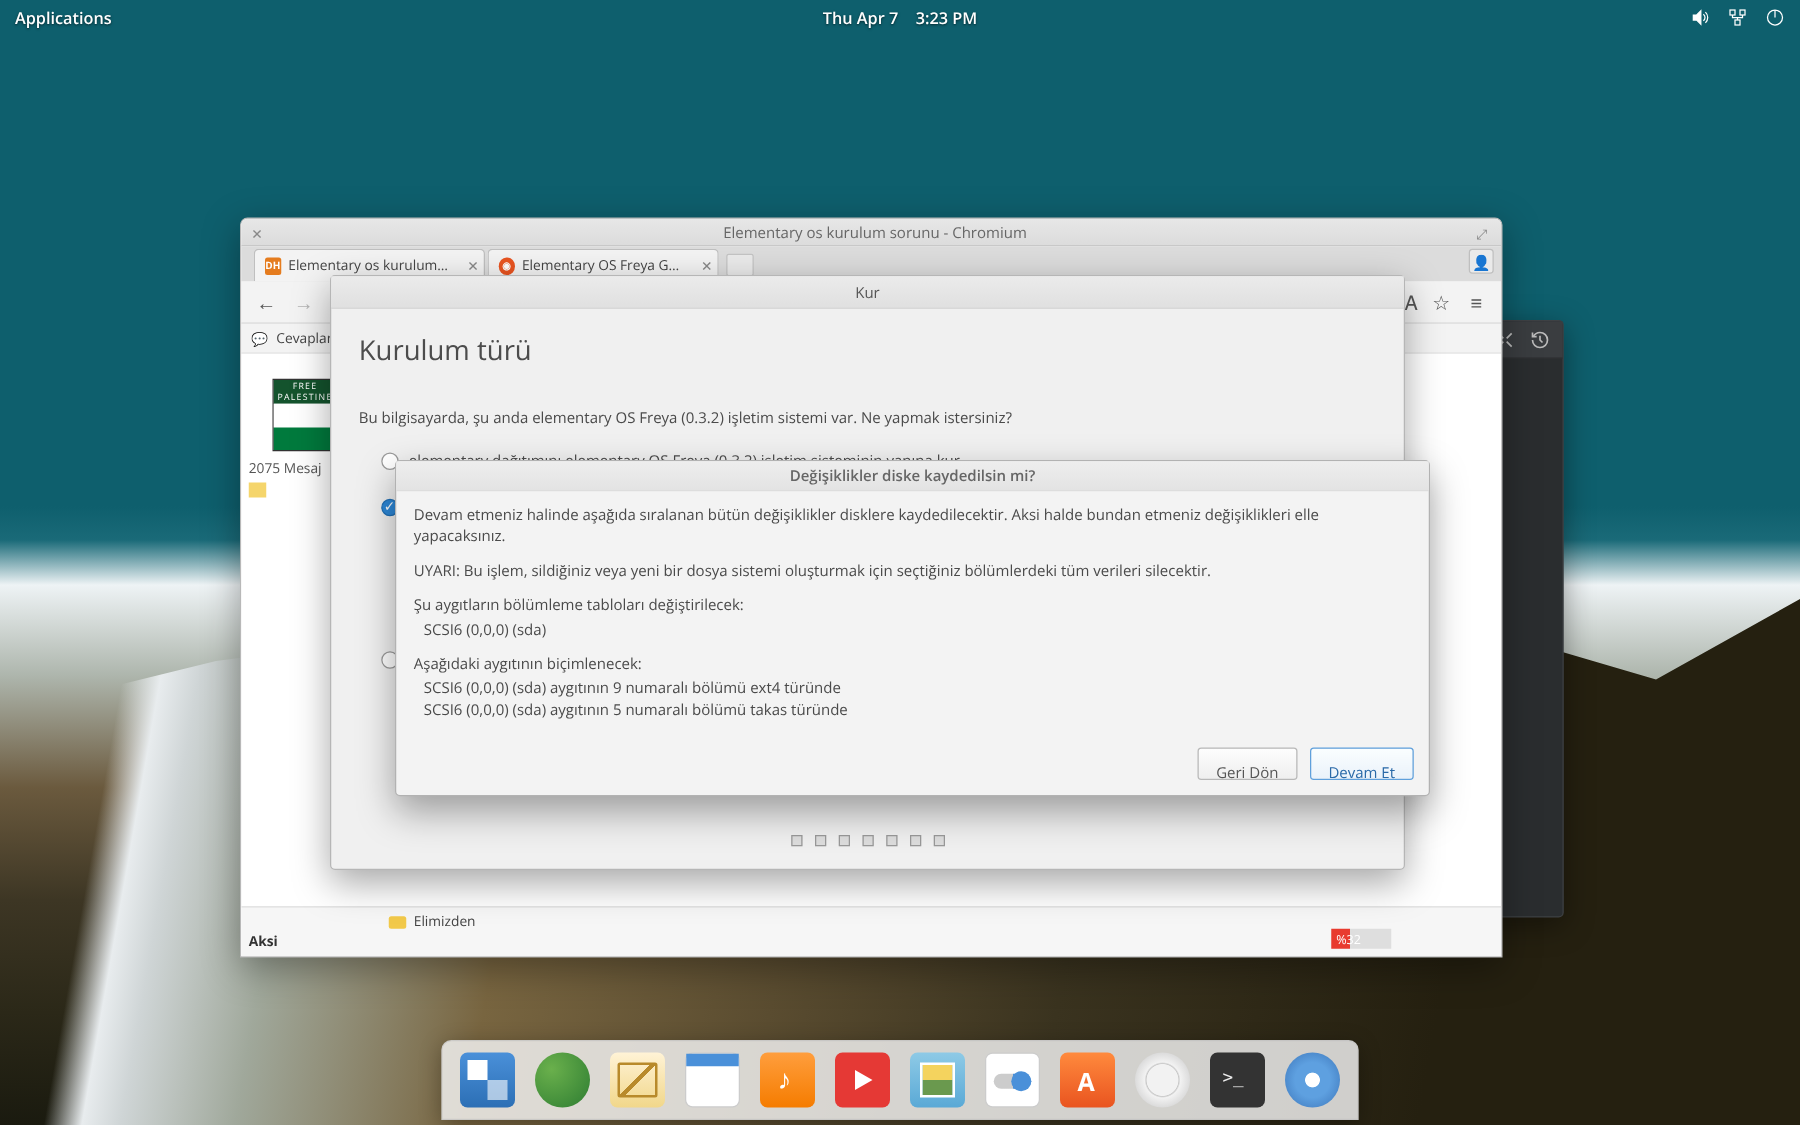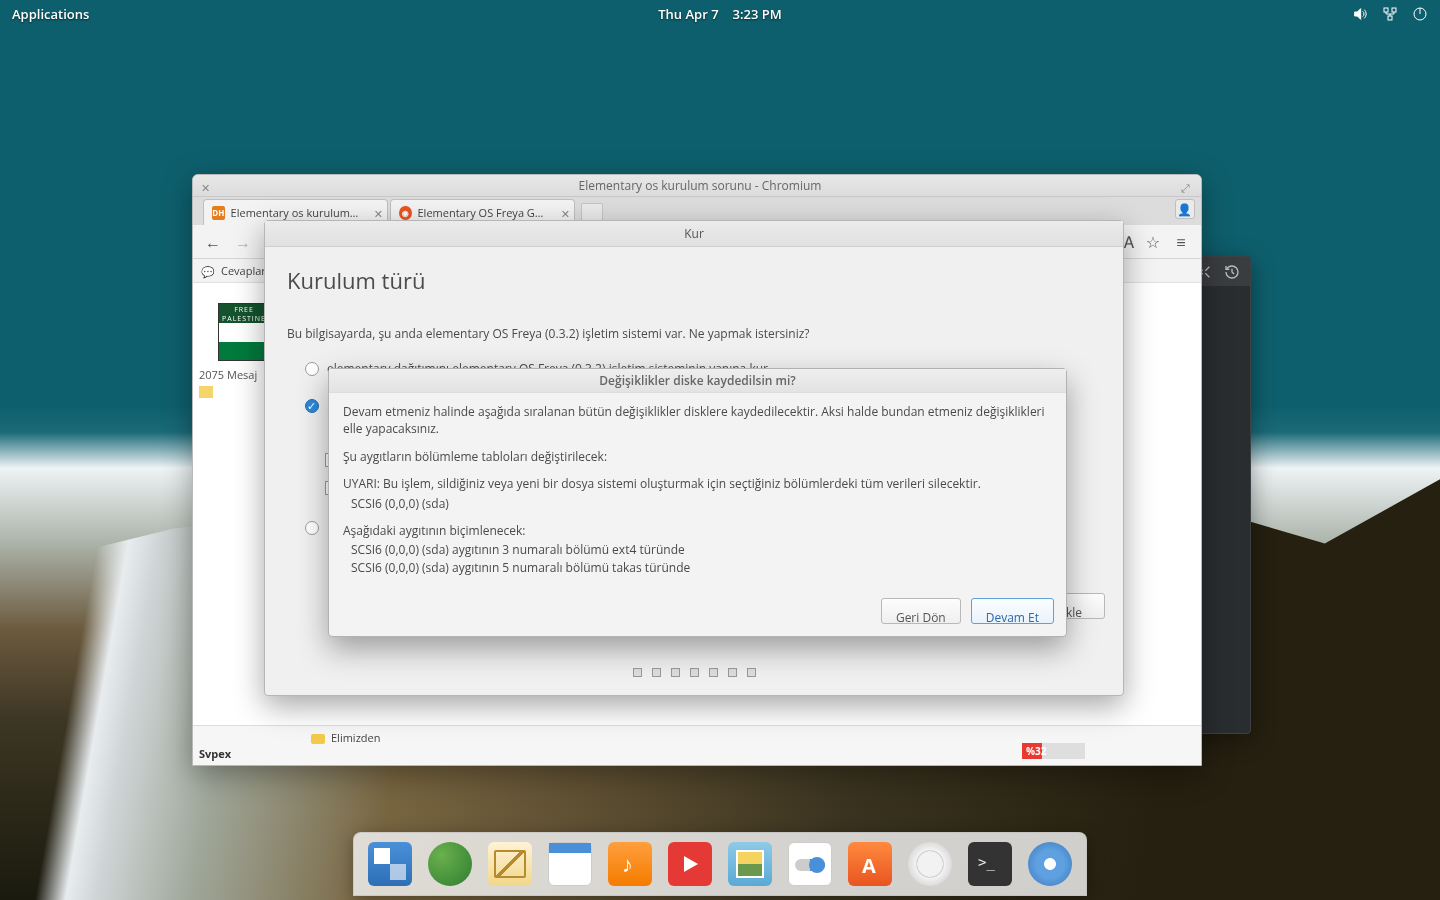--- a/index.html
+++ b/index.html
@@ -42,21 +42,21 @@
 .page { background: #fff; height: calc(100% - 22px - 28px - 34px - 24px); display: flex; }
 .left-col { width: 102px; padding: 8px 6px; font-size: 11px; color: #444; }
 .flag { width: 52px; height: 58px; margin: 0 auto 6px; display: flex; flex-direction: column; border: 1px solid #333; }
 .flag .b1 { flex: 1; background: #14532d; font-size: 7px; color: #fff; text-align: center; letter-spacing: 1px; padding-top: 1px; }
 .flag .b2 { flex: 1; background: #fff; }
 .flag .b3 { flex: 1; background: #007a3d; }
 .msg-count { text-align: left; font-size: 11px; margin-top: 4px; color: #555; }
 .note-icon { width: 14px; height: 12px; background: #f5d56b; margin-top: 4px; }
 .right-col { flex: 1; }
 
-.percent-badge { position: absolute; right: 116px; bottom: 6px; width: 63px; height: 16px; background: linear-gradient(90deg, #e83b2f 0%, #e83b2f 32%, #dedede 32%); font-size: 10px; color: #fff; display: flex; align-items: center; padding-left: 4px; font-weight: 700; }
+.percent-badge { position: absolute; right: 88px; bottom: 6px; width: 48px; height: 16px; background: linear-gradient(90deg, #e83b2f 0%, #e83b2f 32%, #dedede 32%); font-size: 10px; color: #fff; display: flex; align-items: center; padding-left: 4px; font-weight: 400; }
 .bottom-strip { position: absolute; left: 0; right: 0; bottom: -18px; height: 34px; background: #f6f6f6; border-top: 1px solid #ddd; padding: 2px 8px;}
 .bottom-strip .name { font-size: 11px; font-weight: 700; color: #333; }
 .bottom-strip .hand { font-size: 11px; color: #444; margin-top: 2px; }
 .bottom-strip .hand::before { content: ""; display: inline-block; width: 14px; height: 10px; background: #f2c94a; margin-right: 6px; vertical-align: middle; border-radius: 2px; }
 
 
 .terminal { position: absolute; left: 356px; top: 256px; width: 895px; height: 478px; background: #2a2d2f; border: 1px solid #3e4144; border-radius: 4px; box-shadow: 0 6px 24px rgba(0,0,0,.4); color: #cfd0d1; font-family: "DejaVu Sans Mono", monospace; font-size: 12px; }
 .terminal .t-titlebar { height: 30px; background: #3a3d40; border-bottom: 1px solid #2b2d2f; display: flex; align-items: center; justify-content: flex-end; gap: 12px; padding: 0 10px; }
 .terminal .t-titlebar .t-icon { width: 16px; height: 16px; cursor: pointer; }
 .terminal .t-titlebar svg { stroke: #bcbcbc; }
@@ -72,21 +72,21 @@
 .installer .radio { width: 14px; height: 14px; border: 1px solid #9a9a9a; border-radius: 50%; background: #fff; position: relative; }
 .installer .radio.checked { background: #2d88d8; border-color: #1f6fb5; }
 .installer .radio.checked::after { content: "✓"; position: absolute; left: 1px; top: -2px; font-size: 11px; color: #fff; }
 .installer .checkbox { width: 14px; height: 14px; border: 1px solid #9a9a9a; background: #fff; }
 .installer .btnrow { position: absolute; right: 18px; bottom: 76px; display: flex; gap: 8px; }
 .btn { height: 26px; padding: 10px 14px; border: 1px solid #b8b8b8; border-radius: 3px; background: linear-gradient(#fdfdfd, #efefef); font-size: 12px; color: #555; cursor: pointer; }
 .installer .pager { position: absolute; bottom: 18px; left: 0; right: 0; display: flex; justify-content: center; gap: 10px; }
 .dot { width: 9px; height: 9px; border: 1px solid #999; background: #ddd; }
 
 
-.modal { position: absolute; left: 328px; top: 368px; width: 739px; background: #f3f3f3; border: 1px solid #b2b2b2; border-radius: 4px; box-shadow: 0 12px 30px rgba(0,0,0,.35); }
+.modal { position: absolute; left: 316px; top: 368px; width: 828px; background: #f3f3f3; border: 1px solid #b2b2b2; border-radius: 4px; box-shadow: 0 12px 30px rgba(0,0,0,.35); }
 .modal .mtitle { height: 24px; text-align: center; font-size: 12px; color: #666; line-height: 24px; border-bottom: 1px solid #ddd; background: linear-gradient(#eeeeee, #e3e3e3); font-weight: 600; }
 .modal .mbody { padding: 10px 14px 4px; font-size: 12px; color: #4a4a4a; line-height: 1.45; }
 .modal .mbody p { margin-bottom: 10px; }
 .modal .mbody .indent { padding-left: 8px; }
 .modal .mbtns { display: flex; justify-content: flex-end; gap: 10px; padding: 8px 12px 12px; }
 .btn.primary { border: 1px solid #5fa0dc; background: linear-gradient(#fafeff, #eaf2fa); color: #2a6aa8; }
 
 
 .dock { position: absolute; bottom: 4px; left: 50%; transform: translateX(-50%); height: 64px; background: rgba(245,245,245,.82); border: 1px solid rgba(190,190,190,.6); border-radius: 8px 8px 0 0; box-shadow: 0 4px 18px rgba(0,0,0,.3); display: flex; align-items: center; gap: 16px; padding: 0 14px; }
 .dock-item { width: 44px; height: 44px; border-radius: 6px; display: flex; align-items: center; justify-content: center; cursor: pointer; position: relative; }
@@ -216,21 +216,21 @@
           <div class="b2"></div>
           <div class="b3"></div>
         </div>
         <div class="msg-count">2075 Mesaj</div>
         <div class="note-icon"></div>
       </div>
       <div class="right-col"></div>
     </div>
     <div class="bottom-strip" style="position:absolute; bottom:0; left:0; right:0; height:40px;">
       <div class="hand" style="margin-left:110px;">Elimizden</div>
-      <div class="name" style="position:absolute; left:6px; bottom:4px;">Svpex</div>
+      <div class="name" style="position:absolute; left:6px; bottom:4px;">Aksi</div>
       <div class="percent-badge">%32</div>
     </div>
   </div>
 
   <div class="installer">
     <div class="ititle">Kur</div>
     <div class="iheader">Kurulum türü</div>
     <div class="ibody">
       <div class="intro">Bu bilgisayarda, şu anda elementary OS Freya (0.3.2) işletim sistemi var. Ne yapmak istersiniz?</div>
       <div class="opt">
@@ -261,25 +261,25 @@
       <span class="dot"></span>
       <span class="dot"></span>
       <span class="dot"></span>
     </div>
   </div>
 
   <div class="modal">
     <div class="mtitle">Değişiklikler diske kaydedilsin mi?</div>
     <div class="mbody">
       <p>Devam etmeniz halinde aşağıda sıralanan bütün değişiklikler disklere kaydedilecektir. Aksi halde bundan etmeniz değişiklikleri elle yapacaksınız.</p>
+      <p>UYARI: Bu işlem, sildiğiniz veya yeni bir dosya sistemi oluşturmak için seçtiğiniz bölümlerdeki tüm verileri silecektir.</p>
       <p>Şu aygıtların bölümleme tabloları değiştirilecek:</p>
-      <p>UYARI: Bu işlem, sildiğiniz veya yeni bir dosya sistemi oluşturmak için seçtiğiniz bölümlerdeki tüm verileri silecektir.</p>
       <p class="indent" style="margin-top:-8px;">SCSI6 (0,0,0) (sda)</p>
       <p>Aşağıdaki aygıtının biçimlenecek:</p>
-      <p class="indent" style="margin-top:-8px; margin-bottom:0;">SCSI6 (0,0,0) (sda) aygıtının 3 numaralı bölümü ext4 türünde</p>
+      <p class="indent" style="margin-top:-8px; margin-bottom:0;">SCSI6 (0,0,0) (sda) aygıtının 9 numaralı bölümü ext4 türünde</p>
       <p class="indent">SCSI6 (0,0,0) (sda) aygıtının 5 numaralı bölümü takas türünde</p>
     </div>
     <div class="mbtns">
       <button class="btn">Geri Dön</button>
       <button class="btn primary">Devam Et</button>
     </div>
   </div>
 
   <div class="dock">
     <div class="dock-item di-workspace"></div>

